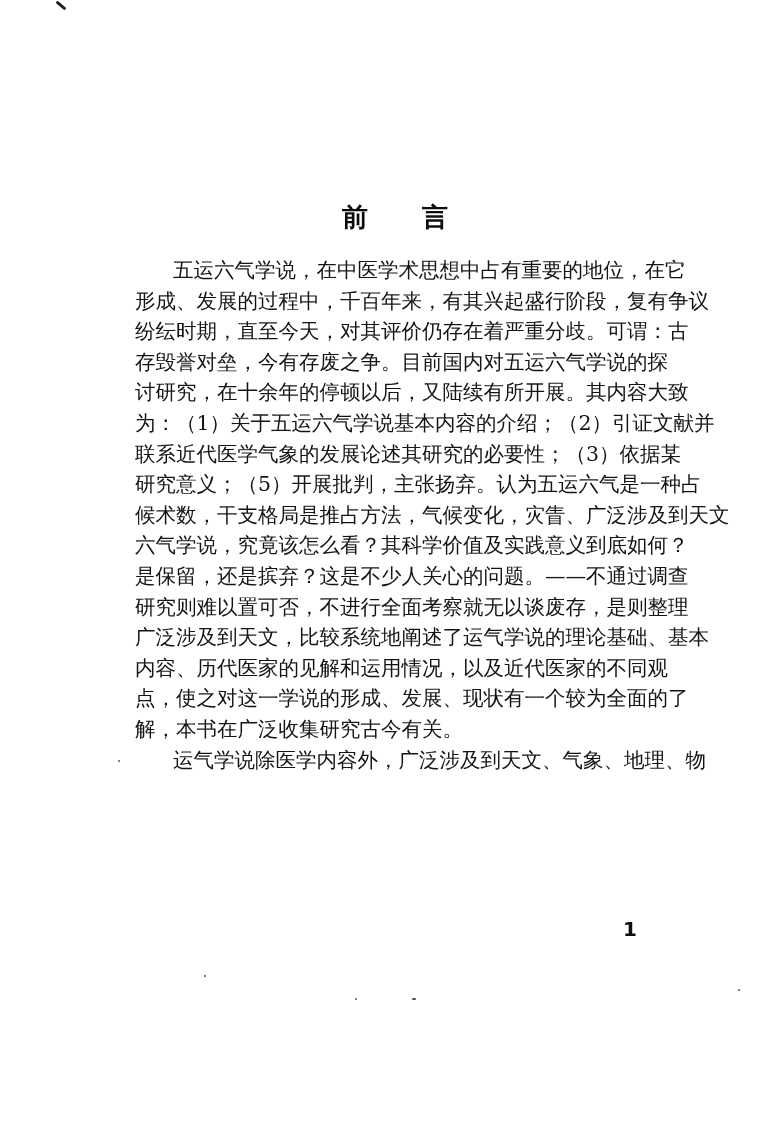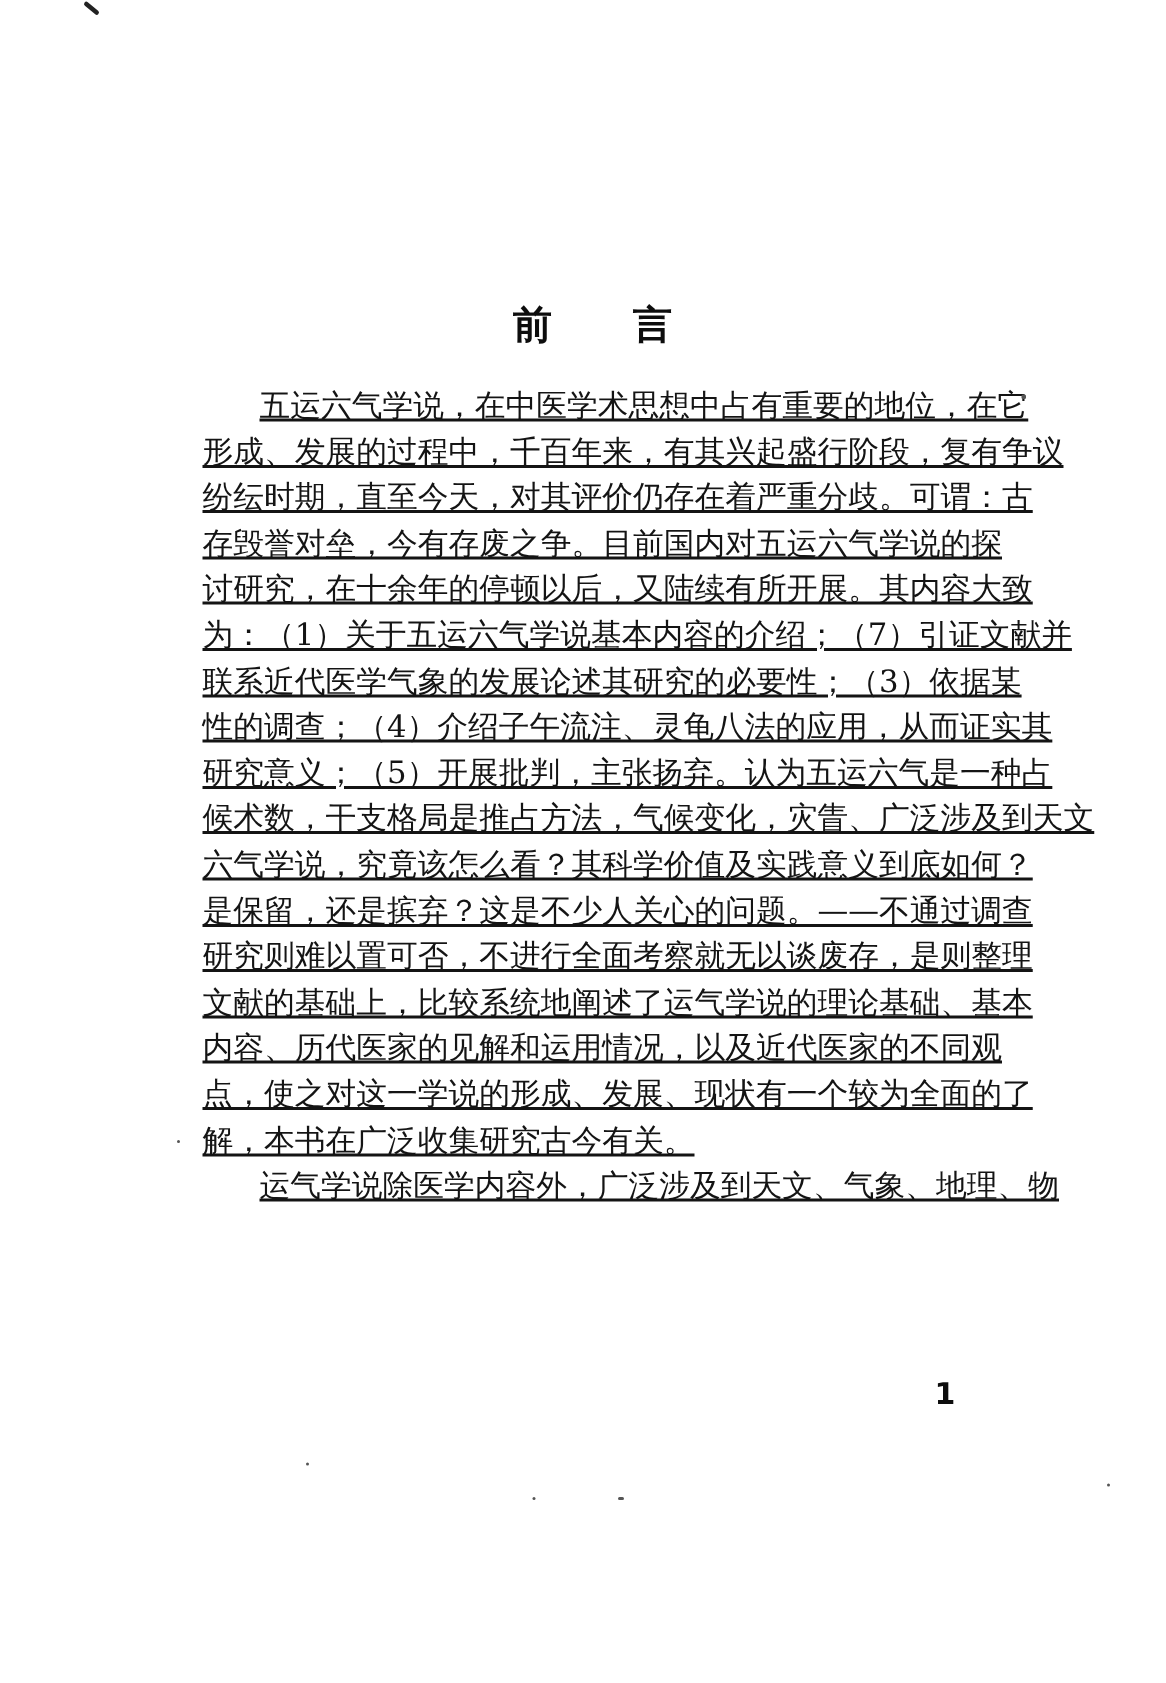--- a/index.html
+++ b/index.html
@@ -48,21 +48,20 @@
     .line {
       display: block;
       height: 30.6px;
       line-height: 30.6px;
       font-size: 20.5px;
       white-space: nowrap;
       text-align: justify;
       text-align-last: justify;
       letter-spacing: 0px;
       color: #141414;
-      text-decoration: underline;
     }
     .line.indent {
       padding-left: 38px;
     }
     .line.last {
       text-align-last: left;
     }
     .page-number {
       position: absolute;
       left: 623px;
@@ -100,29 +99,28 @@
     <span class="t2">言</span>
   </div>
 
   <div class="body-text">
     <div>
       <span class="line indent">五运六气学说，在中医学术思想中占有重要的地位，在它</span>
       <span class="line">形成、发展的过程中，千百年来，有其兴起盛行阶段，复有争议</span>
       <span class="line">纷纭时期，直至今天，对其评价仍存在着严重分歧。可谓：古</span>
       <span class="line">存毁誉对垒，今有存废之争。目前国内对五运六气学说的探</span>
       <span class="line">讨研究，在十余年的停顿以后，又陆续有所开展。其内容大致</span>
-      <span class="line">为：（1）关于五运六气学说基本内容的介绍；（7）引证文献并</span>
+      <span class="line">为：（1）关于五运六气学说基本内容的介绍；（2）引证文献并</span>
       <span class="line">联系近代医学气象的发展论述其研究的必要性；（3）依据某</span>
-      <span class="line">性的调查；（4）介绍子午流注、灵龟八法的应用，从而证实其</span>
       <span class="line">研究意义；（5）开展批判，主张扬弃。认为五运六气是一种占</span>
       <span class="line">候术数，干支格局是推占方法，气候变化，灾眚、广泛涉及到天文</span>
       <span class="line">六气学说，究竟该怎么看？其科学价值及实践意义到底如何？</span>
       <span class="line">是保留，还是摈弃？这是不少人关心的问题。——不通过调查</span>
       <span class="line">研究则难以置可否，不进行全面考察就无以谈废存，是则整理</span>
-      <span class="line">文献的基础上，比较系统地阐述了运气学说的理论基础、基本</span>
+      <span class="line">广泛涉及到天文，比较系统地阐述了运气学说的理论基础、基本</span>
       <span class="line">内容、历代医家的见解和运用情况，以及近代医家的不同观</span>
       <span class="line">点，使之对这一学说的形成、发展、现状有一个较为全面的了</span>
       <span class="line last">解，本书在广泛收集研究古今有关。</span>
     </div>
     <div>
       <span class="line indent">运气学说除医学内容外，广泛涉及到天文、气象、地理、物</span>
     </div>
   </div>
 
   <div class="page-number">1</div>

